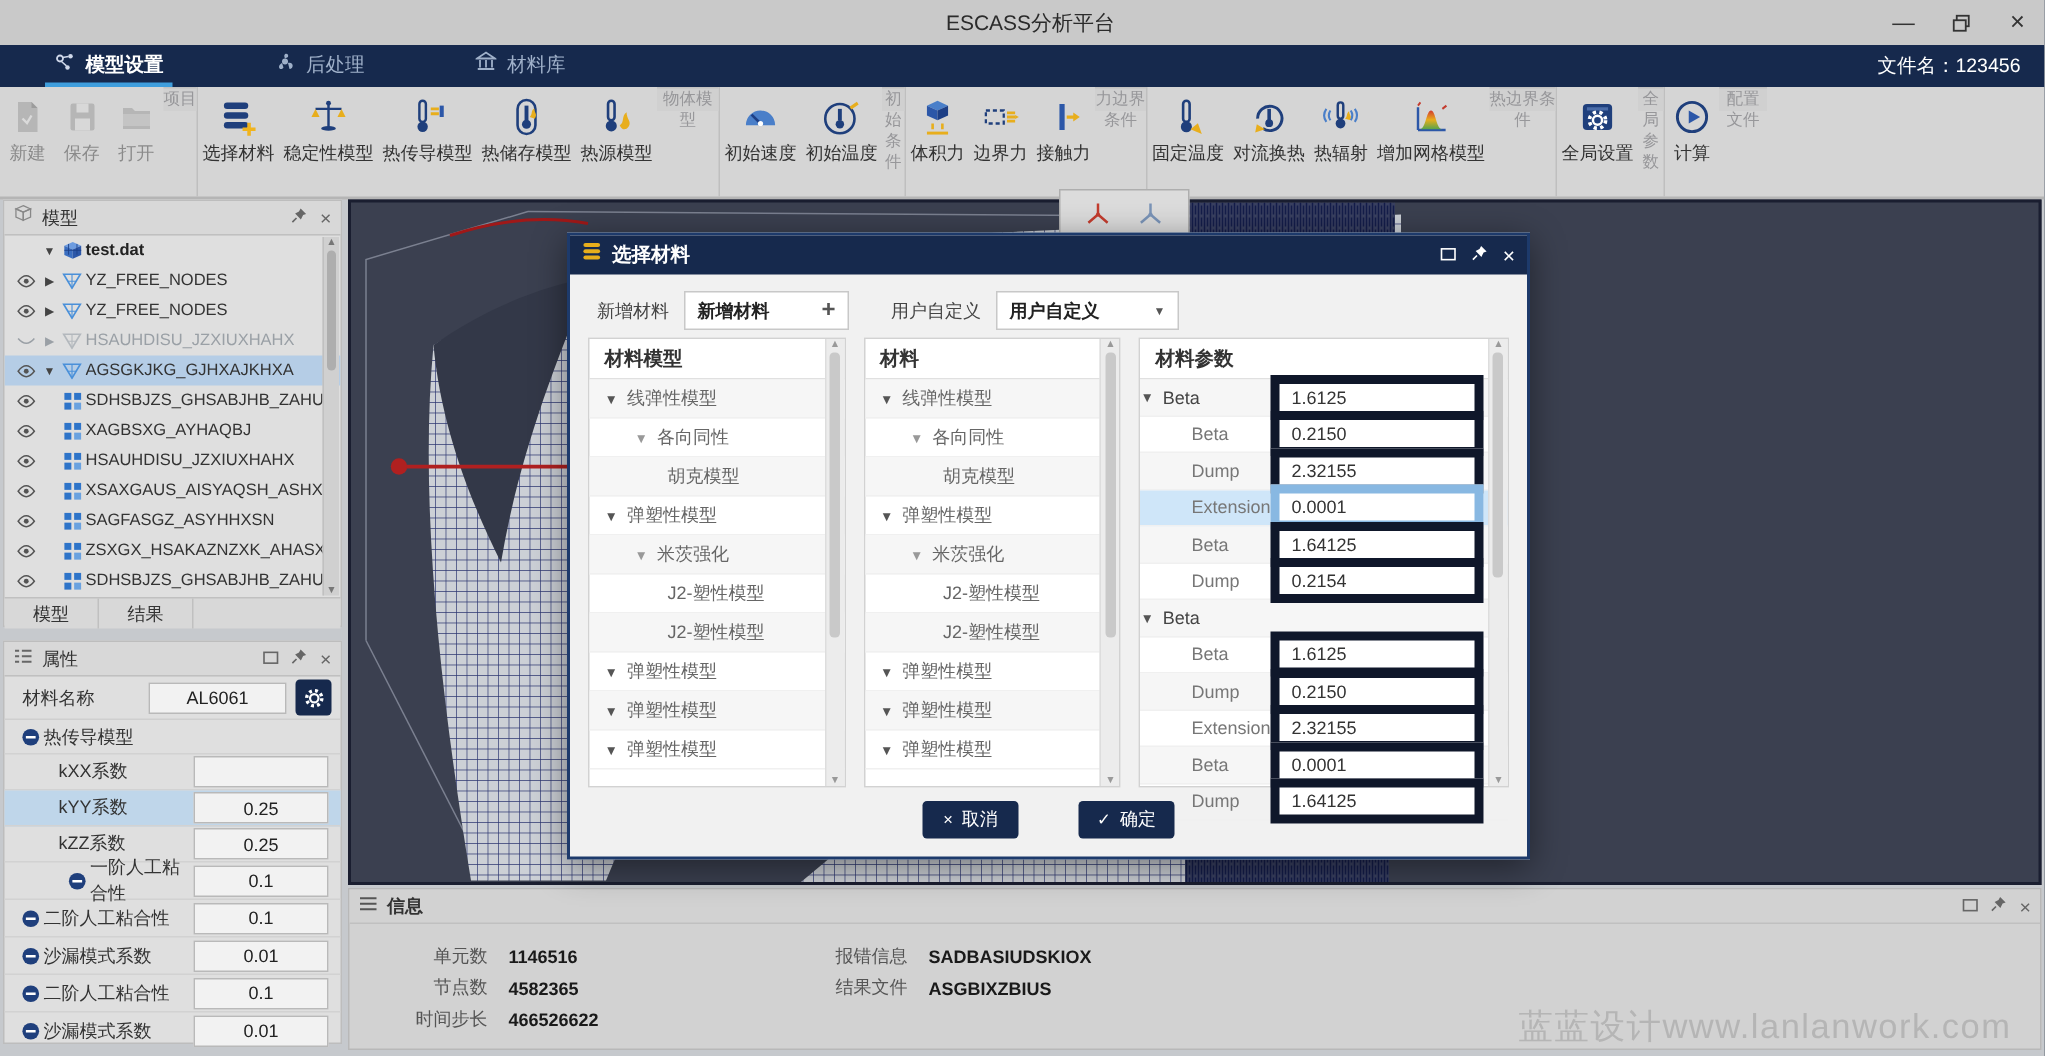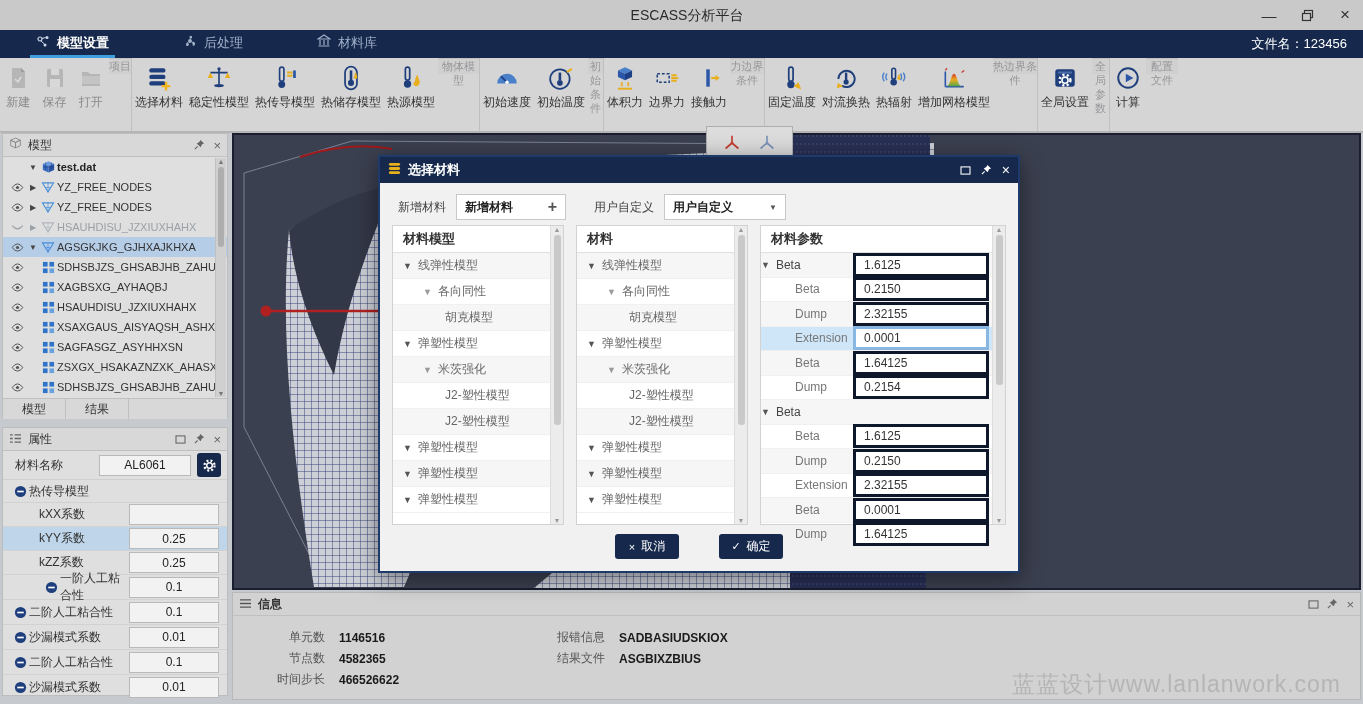--- a/index.html
+++ b/index.html
@@ -95,21 +95,21 @@
   .mrow.l1 .caret{color:#999;}
   .mrow.l2{padding-left:52px;}
   .msb{position:absolute;right:0;top:0;bottom:0;width:12px;background:#ececec;border-left:1px solid #ddd;display:flex;flex-direction:column;align-items:center;font-size:7px;color:#999;}
   .msb .thumb{width:7px;background:#c9c9c9;border-radius:3px;margin-top:2px;}
   .prmrow{height:23.5px;display:flex;align-items:center;font-size:12px;color:#777;border-bottom:1px solid #f0f0f0;padding:0 16px 0 0;}
   .prmrow:nth-child(odd){background:#f6f6f6;}
   .prmrow .pl{flex:1;padding-left:34px;}
   .prmrow.grp{color:#444;}
   .prmrow.grp .pl{padding-left:10px;}
   .prmrow.grp .caret{font-size:9px;color:#555;margin-right:6px;}
-  .prmrow .vbox{width:114px;height:18px;background:#fff;border:3px solid #0f172a;display:flex;align-items:center;padding:0 8px;font-size:12px;color:#333;}
+  .prmrow .vbox{width:114px;height:18px;background:#fff;border:6px solid #0f172a;display:flex;align-items:center;padding:0 8px;font-size:12px;color:#333;}
   .prmrow.hl{background:#cfe6f9;}
   .prmrow.hl .vbox{border-color:#88b8e2;}
   .mfooter{position:absolute;left:0;right:0;bottom:12px;display:flex;justify-content:center;gap:40px;}
   .mbtn{width:64px;height:25px;background:#16294d;color:#fff;font-size:12px;border-radius:3px;display:flex;align-items:center;justify-content:center;gap:6px;}
   .mbtn .bic{font-size:11px;}
 </style>
 </head>
 <body>
 
 <div id="stage">

